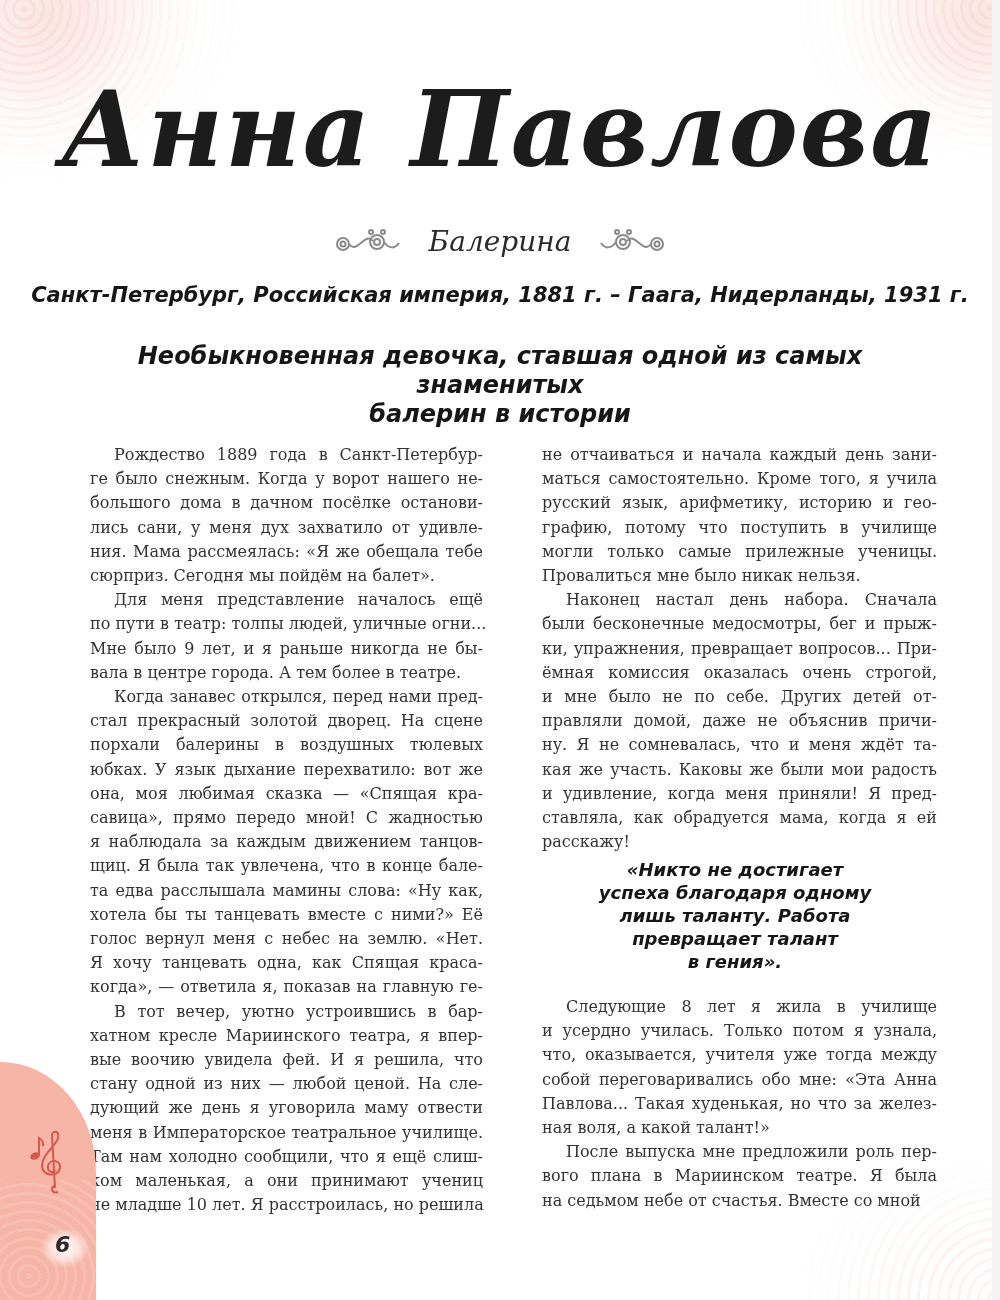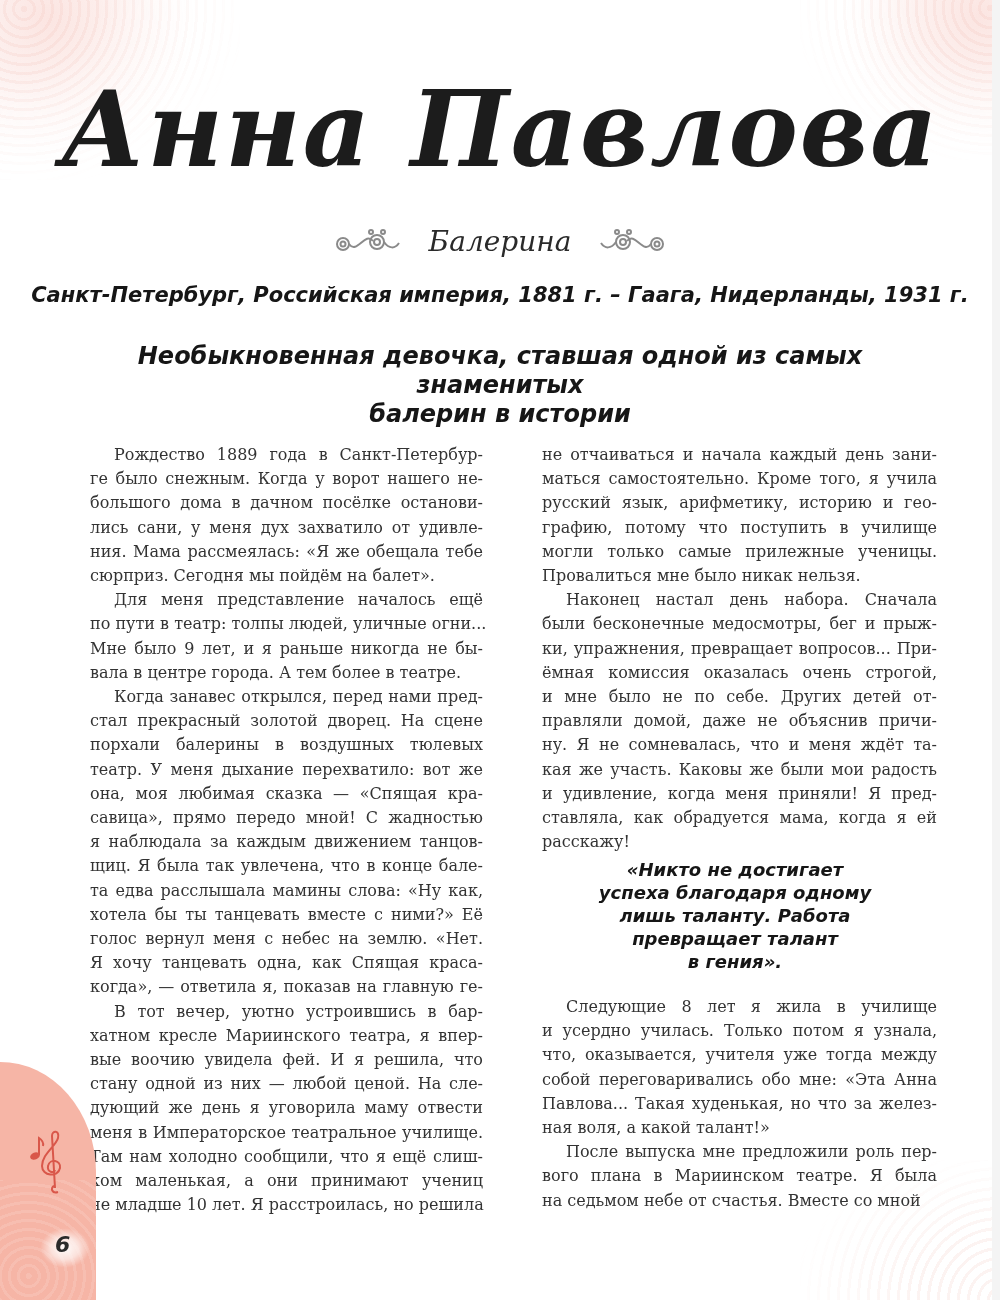--- a/index.html
+++ b/index.html
@@ -179,21 +179,21 @@
     <p>
       <span class="line" style="text-indent: 24px;">Для меня представление началось ещё</span>
       <span class="line">по пути в театр: толпы людей, уличные огни...</span>
       <span class="line">Мне было 9 лет, и я раньше никогда не бы-</span>
       <span class="line last">вала в центре города. А тем более в театре.</span>
     </p>
     <p>
       <span class="line" style="text-indent: 24px;">Когда занавес открылся, перед нами пред-</span>
       <span class="line">стал прекрасный золотой дворец. На сцене</span>
       <span class="line">порхали балерины в воздушных тюлевых</span>
-      <span class="line">театр. У меня дыхание перехватило: вот же</span>
+      <span class="line">юбках. У язык дыхание перехватило: вот же</span>
       <span class="line">она, моя любимая сказка — «Спящая кра-</span>
       <span class="line">савица», прямо передо мной! С жадностью</span>
       <span class="line">я наблюдала за каждым движением танцов-</span>
       <span class="line">щиц. Я была так увлечена, что в конце бале-</span>
       <span class="line">та едва расслышала мамины слова: «Ну как,</span>
       <span class="line">хотела бы ты танцевать вместе с ними?» Её</span>
       <span class="line">голос вернул меня с небес на землю. «Нет.</span>
       <span class="line">Я хочу танцевать одна, как Спящая краса-</span>
       <span class="line">когда», — ответила я, показав на главную ге-</span>
     </p>

